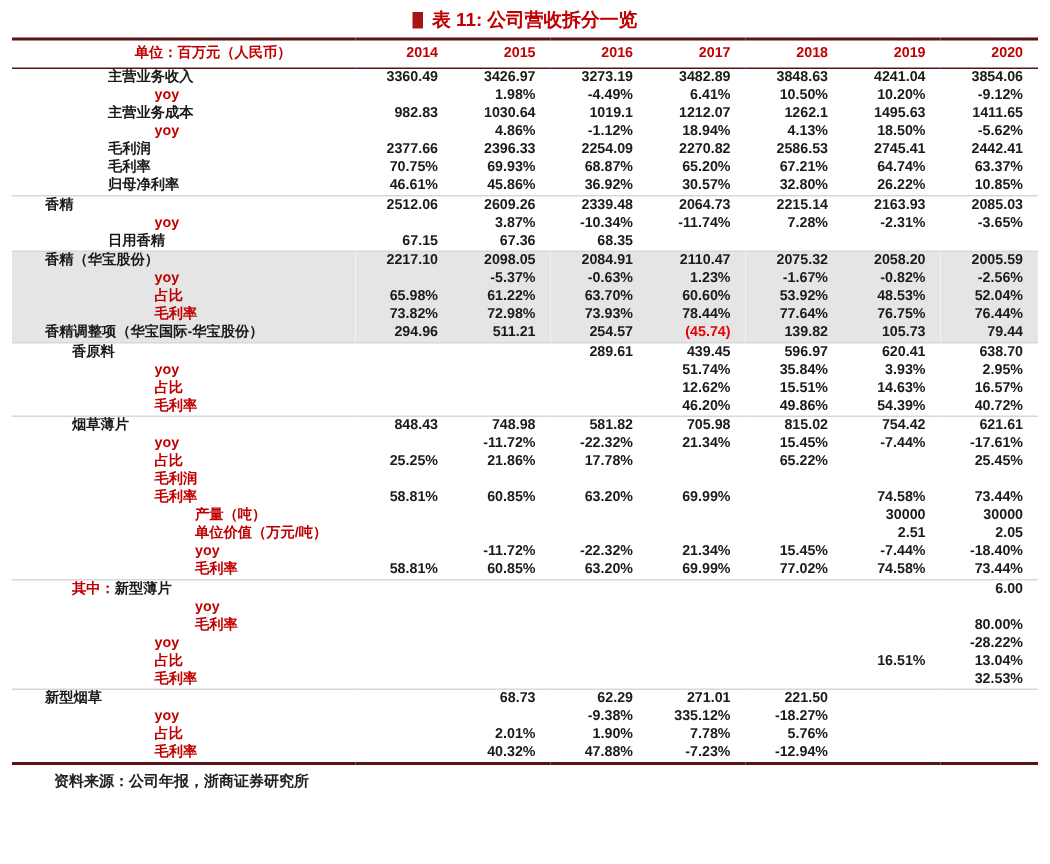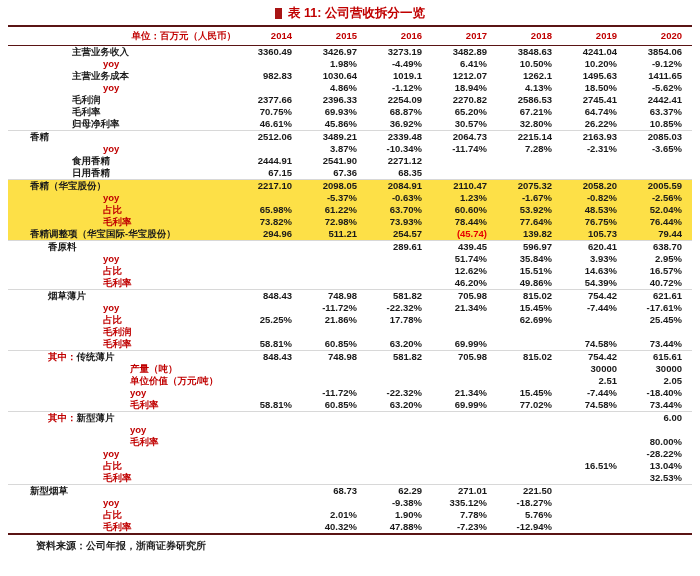--- a/index.html
+++ b/index.html
@@ -20,32 +20,32 @@
     margin-top: 2px;
     border-top: 2.5px solid #5a1414;
     border-bottom: 2.5px solid #5a1414;
   }
   thead th {
     color: #c00000; font-weight: bold; font-size: 9.5px;
     height: 16px; line-height: 16px;
     border-bottom: 1.5px solid #5a1414;
     white-space: nowrap; overflow: hidden;
   }
-  th.unit { text-align: right; padding-left: 40px; }
+  th.unit { text-align: center; padding-left: 40px; }
   th.year { text-align: right; padding-right: 10px; margin-top: 29px; }
 
   tbody td {
     font-size: 9.5px; font-weight: bold; color: #1a1a1a;
     height: 12px; line-height: 12px; padding-top: 0; padding-bottom: 0;
     white-space: nowrap; overflow: hidden;
   }
   td.val { text-align: right; padding-right: 10px; }
   td.lbl { text-align: left; }
   tr.sep td { border-top: 1px solid #d8d8d8; }
-  tr.hl td { background: #fde047; }
+  tr.hl td { background: #e5e5e5; }
 
   .i0 { padding-left: 22px; }
   .i1 { padding-left: 40px; }
   .i2 { padding-left: 64px; }
   .i3 { padding-left: 95px; }
   .i4 { padding-left: 122px; }
 
   .lr { color: #c00000; }
   .lk { color: #1a1a1a; margin-top: 28px; }
   .vred { color: #e60000; }
@@ -155,46 +155,36 @@
           <td class="val">45.86%</td>
           <td class="val">36.92%</td>
           <td class="val">30.57%</td>
           <td class="val">32.80%</td>
           <td class="val">26.22%</td>
           <td class="val">10.85%</td>
         </tr>
         <tr class="sep">
           <td class="lbl i0 lk">香精</td>
           <td class="val">2512.06</td>
-          <td class="val">3489.21</td>
+          <td class="val">2609.26</td>
           <td class="val">2339.48</td>
           <td class="val">2064.73</td>
           <td class="val">2215.14</td>
           <td class="val">2163.93</td>
           <td class="val">2085.03</td>
         </tr>
         <tr>
           <td class="lbl i3 lr">yoy</td>
           <td class="val"></td>
           <td class="val">3.87%</td>
           <td class="val">-10.34%</td>
           <td class="val">-11.74%</td>
           <td class="val">7.28%</td>
           <td class="val">-2.31%</td>
           <td class="val">-3.65%</td>
-        </tr>
-        <tr>
-          <td class="lbl i2 lk">食用香精</td>
-          <td class="val">2444.91</td>
-          <td class="val">2541.90</td>
-          <td class="val">2271.12</td>
-          <td class="val"></td>
-          <td class="val"></td>
-          <td class="val"></td>
-          <td class="val"></td>
         </tr>
         <tr>
           <td class="lbl i2 lk">日用香精</td>
           <td class="val">67.15</td>
           <td class="val">67.36</td>
           <td class="val">68.35</td>
           <td class="val"></td>
           <td class="val"></td>
           <td class="val"></td>
           <td class="val"></td>
@@ -308,21 +298,21 @@
           <td class="val">15.45%</td>
           <td class="val">-7.44%</td>
           <td class="val">-17.61%</td>
         </tr>
         <tr>
           <td class="lbl i3 lr">占比</td>
           <td class="val">25.25%</td>
           <td class="val">21.86%</td>
           <td class="val">17.78%</td>
           <td class="val"></td>
-          <td class="val">62.69%</td>
+          <td class="val">65.22%</td>
           <td class="val"></td>
           <td class="val">25.45%</td>
         </tr>
         <tr>
           <td class="lbl i3 lr">毛利润</td>
           <td class="val"></td>
           <td class="val"></td>
           <td class="val"></td>
           <td class="val"></td>
           <td class="val"></td>
@@ -331,30 +321,20 @@
         </tr>
         <tr>
           <td class="lbl i3 lr">毛利率</td>
           <td class="val">58.81%</td>
           <td class="val">60.85%</td>
           <td class="val">63.20%</td>
           <td class="val">69.99%</td>
           <td class="val"></td>
           <td class="val">74.58%</td>
           <td class="val">73.44%</td>
-        </tr>
-        <tr class="sep">
-          <td class="lbl i1 lk"><span class="lr">其中：</span><span>传统薄片</span></td>
-          <td class="val">848.43</td>
-          <td class="val">748.98</td>
-          <td class="val">581.82</td>
-          <td class="val">705.98</td>
-          <td class="val">815.02</td>
-          <td class="val">754.42</td>
-          <td class="val">615.61</td>
         </tr>
         <tr>
           <td class="lbl i4 lr">产量（吨）</td>
           <td class="val"></td>
           <td class="val"></td>
           <td class="val"></td>
           <td class="val"></td>
           <td class="val"></td>
           <td class="val">30000</td>
           <td class="val">30000</td>

